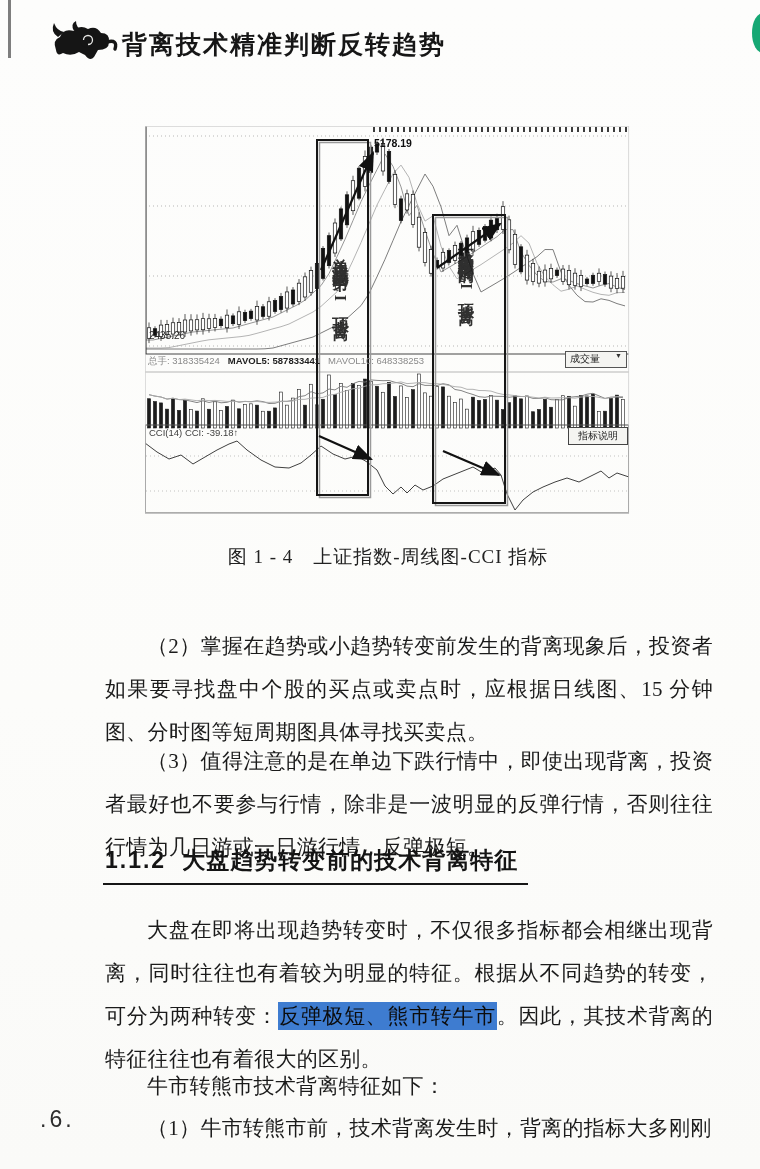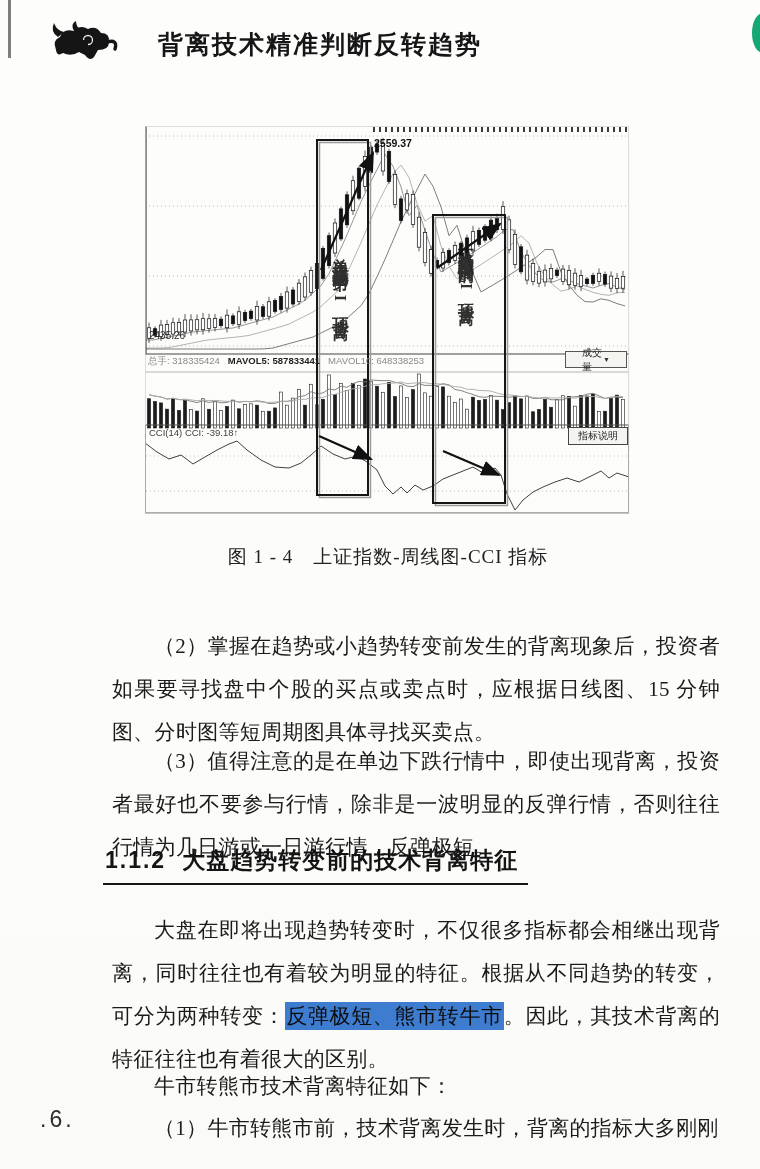--- a/index.html
+++ b/index.html
@@ -2,53 +2,53 @@
 <html><head>
 <meta charset="utf-8">
 <style>
   html,body{margin:0;padding:0;background:#e9e9e7;}
   #page{position:relative;width:760px;height:1169px;margin:0 auto;overflow:hidden;
         background:linear-gradient(180deg,#fdfdfc 0%,#fcfcfa 60%,#fafaf8 100%);
         font-family:"Liberation Serif","DejaVu Serif",serif;color:#1c1c1c;}
   
   .hdr-logo{position:absolute;left:48px;top:20px;width:74px;height:46px;}
   .hdr-title{position:absolute;left:122px;top:28px;font-family:Liberation Mono, monospace;
-             font-weight:700;font-size:25px;letter-spacing:2px;color:#161616;margin-left:36px;}
+             font-weight:700;font-size:25px;letter-spacing:2px;color:#161616;}
   .green-dot{position:absolute;left:752px;top:13px;width:22px;height:40px;border-radius:50%;background:#16a874;}
   .scan-edge{position:absolute;left:8px;top:0;width:3px;height:58px;background:#3a3a3a;opacity:.65;}
   
   #chart{position:absolute;left:145px;top:126px;width:485px;height:390px;}
   #chart svg{position:absolute;left:0;top:0;}
   .star-row{position:absolute;left:228px;top:1px;width:254px;height:5px;
             background:repeating-linear-gradient(90deg,#3c3c3c 0 2px,transparent 2px 6px);}
   .peak-lbl{position:absolute;left:229px;top:11px;font-family:"Liberation Sans",sans-serif;
             font-size:10.5px;font-weight:700;color:#111;}
   .low-lbl{position:absolute;left:4px;top:204px;font-family:"Liberation Sans",sans-serif;
            font-size:10px;color:#2b2b2b;}
   .vol-hdr{position:absolute;left:3px;top:229px;font-family:"Liberation Sans",sans-serif;
            font-size:9.5px;white-space:nowrap;color:#888;}
   .vol-hdr .v2{color:#1f1f1f;font-weight:700;margin-left:8px;}
   .vol-hdr .v3{color:#8a8a8a;margin-left:8px;margin-top:48px;}
   .vol-dd{position:absolute;left:420px;top:225px;width:62px;height:17px;border:1px solid #555;
-          background:#f4f4f1;display:flex;align-items:center;justify-content:space-between;
-          padding:0 16px;box-sizing:border-box;font-family:Liberation Sans, sans-serif;font-size:10px;color:#222;}
+          background:#f4f4f1;display:flex;justify-content:space-between;
+          padding:0 4px;box-sizing:border-box;font-family:Liberation Sans, sans-serif;font-size:10px;color:#222;}
   .vol-dd .arr{font-size:7px;color:#333;}
   .cci-lbl{position:absolute;left:4px;top:301px;font-family:"Liberation Sans",sans-serif;
            font-size:9.5px;color:#3d3d3d;}
   .ind-btn{position:absolute;left:423px;top:301px;width:58px;height:16px;border:1px solid #444;
            background:#f4f4f1;display:flex;align-items:center;justify-content:center;
            font-family:"Liberation Sans",sans-serif;font-size:10px;color:#222;}
   .v-ann{position:absolute;writing-mode:vertical-rl;text-orientation:mixed;font-weight:700;
          font-size:16.5px;letter-spacing:3px;color:#141414;opacity:.88;overflow:hidden;}
   #ann1{left:184px;top:118px;height:244px;}
   #ann2{left:310px;top:110px;height:268px;letter-spacing:2px;font-size:16px;}
   
   .caption{position:absolute;left:0;top:544px;width:760px;text-align:center;
            font-size:19px;letter-spacing:1px;color:#222;margin-left:8px;}
-  .para{position:absolute;left:112px;width:608px;font-size:21px;line-height:43px;
+  .para{position:absolute;left:105px;width:608px;font-size:21px;line-height:43px;
         text-align:justify;letter-spacing:.3px;color:#1b1b1b;}
   .indent{text-indent:2em;}
   #para2{top:604px;} #para3{top:719px;}
   .sec-head{position:absolute;left:103px;top:845px;font-family:"Liberation Sans","DejaVu Sans",sans-serif;
             font-weight:700;font-size:23px;color:#141414;border-bottom:2px solid #161616;
             padding:0 10px 7px 2px;letter-spacing:1px;text-align:right;}
   .sec-head .num{margin-right:16px;letter-spacing:2px;}
   #para4{top:888px;} #para5{top:1044px;} #para6{top:1086px;}
   .hl{background:#3e7cd0;color:#0c0c0c;padding:2px 1px;}
   .page-num{position:absolute;left:40px;top:1106px;font-size:23px;letter-spacing:3px;color:#2e2e2e;
@@ -339,21 +339,21 @@
         <rect x="174.5" y="16.5" width="51" height="355" fill="none" stroke="#9a9a9a" stroke-width="1.5"></rect>
         <rect x="172" y="14" width="51" height="355" fill="none" stroke="#161616" stroke-width="2"></rect>
         <rect x="290.5" y="91.5" width="72" height="288" fill="none" stroke="#9a9a9a" stroke-width="1.5"></rect>
         <rect x="288" y="89" width="72" height="288" fill="none" stroke="#161616" stroke-width="2"></rect>
         <line x1="176" y1="144" x2="228" y2="27" stroke="#111" stroke-width="2.2" marker-end="url(#ah)"></line>
         <line x1="292" y1="142" x2="355" y2="98" stroke="#111" stroke-width="2.2" marker-end="url(#ah)"></line>
         <line x1="174" y1="310" x2="226" y2="333" stroke="#111" stroke-width="2.2" marker-end="url(#ah)"></line>
         <line x1="298" y1="325" x2="354" y2="349" stroke="#111" stroke-width="2.2" marker-end="url(#ah)"></line>
       </svg>
     <div class="star-row"></div>
-    <div class="peak-lbl">2559.37</div>
+    <div class="peak-lbl">5178.19</div>
     <div class="low-lbl">2435.26</div>
     <div class="vol-hdr"><span class="v1">总手: 318335424</span><span class="v2">MAVOL5: 587833441</span><span class="v3">MAVOL10: 648338253</span></div>
     <div class="vol-dd">
       <span>成交量</span>
       <span class="arr">▼</span>
     </div>
     <div class="cci-lbl">CCI(14) CCI: -39.18↑</div>
     <div class="ind-btn">指标说明</div>
     <div class="v-ann" id="ann1">单边上涨趋势中CCI顶背离</div>
     <div class="v-ann" id="ann2">下跌趋势中反弹行情的CCI顶背离</div>

